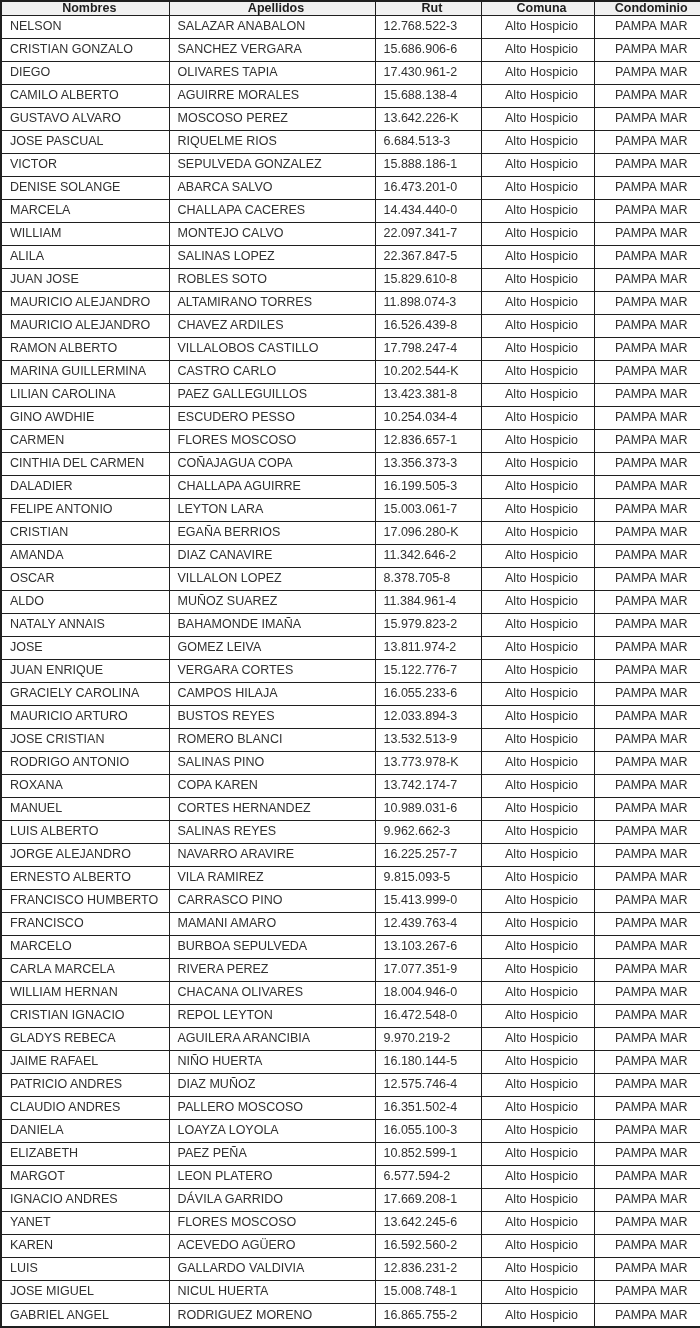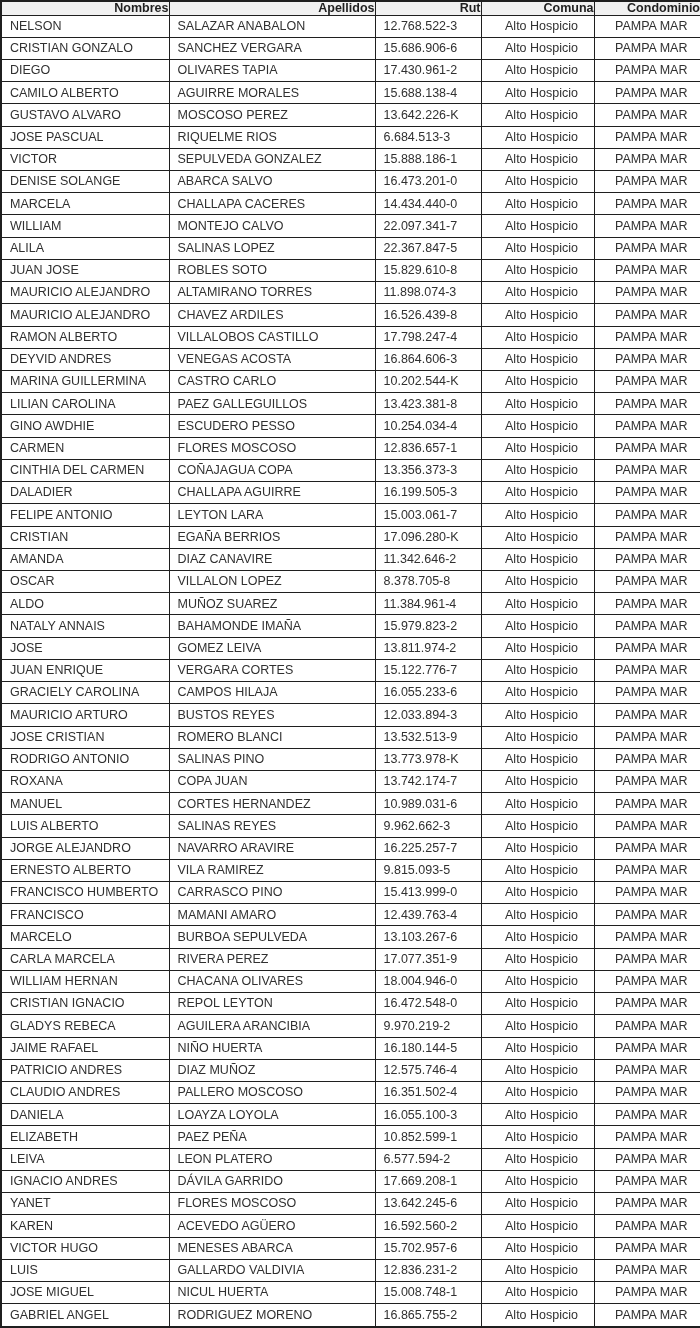--- a/index.html
+++ b/index.html
@@ -28,21 +28,21 @@
     border: 1.5px solid #1f1f1f;
     padding: 0 0 0 8px;
     white-space: nowrap;
     overflow: hidden;
     vertical-align: middle;
     line-height: 1;
   }
   table.data-table th {
     background: #f1f1f1;
     font-weight: bold;
-    text-align: right;
+    text-align: center;
     color: #1f1f1f;
     margin-top: 6px;
   }
   
   td.col-nombres { white-space: pre; }
   td.col-comuna,
   td.col-condominio {
     text-align: center;
     padding: 0;
   }
@@ -169,27 +169,20 @@
           <td class="col-condominio">PAMPA MAR</td>
         </tr>
         <tr>
           <td class="col-nombres">RAMON ALBERTO</td>
           <td class="col-apellidos">VILLALOBOS CASTILLO</td>
           <td class="col-rut">17.798.247-4</td>
           <td class="col-comuna">Alto Hospicio</td>
           <td class="col-condominio">PAMPA MAR</td>
         </tr>
         <tr>
-          <td class="col-nombres">DEYVID ANDRES</td>
-          <td class="col-apellidos">VENEGAS ACOSTA</td>
-          <td class="col-rut">16.864.606-3</td>
-          <td class="col-comuna">Alto Hospicio</td>
-          <td class="col-condominio">PAMPA MAR</td>
-        </tr>
-        <tr>
           <td class="col-nombres">MARINA GUILLERMINA</td>
           <td class="col-apellidos">CASTRO CARLO</td>
           <td class="col-rut">10.202.544-K</td>
           <td class="col-comuna">Alto Hospicio</td>
           <td class="col-condominio">PAMPA MAR</td>
         </tr>
         <tr>
           <td class="col-nombres">LILIAN CAROLINA</td>
           <td class="col-apellidos">PAEZ GALLEGUILLOS</td>
           <td class="col-rut">13.423.381-8</td>
@@ -303,21 +296,21 @@
         </tr>
         <tr>
           <td class="col-nombres">RODRIGO ANTONIO</td>
           <td class="col-apellidos">SALINAS PINO</td>
           <td class="col-rut">13.773.978-K</td>
           <td class="col-comuna">Alto Hospicio</td>
           <td class="col-condominio">PAMPA MAR</td>
         </tr>
         <tr>
           <td class="col-nombres">ROXANA</td>
-          <td class="col-apellidos">COPA JUAN</td>
+          <td class="col-apellidos">COPA KAREN</td>
           <td class="col-rut">13.742.174-7</td>
           <td class="col-comuna">Alto Hospicio</td>
           <td class="col-condominio">PAMPA MAR</td>
         </tr>
         <tr>
           <td class="col-nombres">MANUEL</td>
           <td class="col-apellidos">CORTES HERNANDEZ</td>
           <td class="col-rut">10.989.031-6</td>
           <td class="col-comuna">Alto Hospicio</td>
           <td class="col-condominio">PAMPA MAR</td>
@@ -421,21 +414,21 @@
           <td class="col-condominio">PAMPA MAR</td>
         </tr>
         <tr>
           <td class="col-nombres">ELIZABETH</td>
           <td class="col-apellidos">PAEZ PEÑA</td>
           <td class="col-rut">10.852.599-1</td>
           <td class="col-comuna">Alto Hospicio</td>
           <td class="col-condominio">PAMPA MAR</td>
         </tr>
         <tr>
-          <td class="col-nombres">LEIVA</td>
+          <td class="col-nombres">MARGOT</td>
           <td class="col-apellidos">LEON PLATERO</td>
           <td class="col-rut">6.577.594-2</td>
           <td class="col-comuna">Alto Hospicio</td>
           <td class="col-condominio">PAMPA MAR</td>
         </tr>
         <tr>
           <td class="col-nombres">IGNACIO ANDRES</td>
           <td class="col-apellidos">DÁVILA GARRIDO</td>
           <td class="col-rut">17.669.208-1</td>
           <td class="col-comuna">Alto Hospicio</td>
@@ -445,27 +438,20 @@
           <td class="col-nombres">YANET</td>
           <td class="col-apellidos">FLORES MOSCOSO</td>
           <td class="col-rut">13.642.245-6</td>
           <td class="col-comuna">Alto Hospicio</td>
           <td class="col-condominio">PAMPA MAR</td>
         </tr>
         <tr>
           <td class="col-nombres">KAREN</td>
           <td class="col-apellidos">ACEVEDO AGÜERO</td>
           <td class="col-rut">16.592.560-2</td>
-          <td class="col-comuna">Alto Hospicio</td>
-          <td class="col-condominio">PAMPA MAR</td>
-        </tr>
-        <tr>
-          <td class="col-nombres">VICTOR HUGO</td>
-          <td class="col-apellidos">MENESES ABARCA</td>
-          <td class="col-rut">15.702.957-6</td>
           <td class="col-comuna">Alto Hospicio</td>
           <td class="col-condominio">PAMPA MAR</td>
         </tr>
         <tr>
           <td class="col-nombres">LUIS</td>
           <td class="col-apellidos">GALLARDO VALDIVIA</td>
           <td class="col-rut">12.836.231-2</td>
           <td class="col-comuna">Alto Hospicio</td>
           <td class="col-condominio">PAMPA MAR</td>
         </tr>

